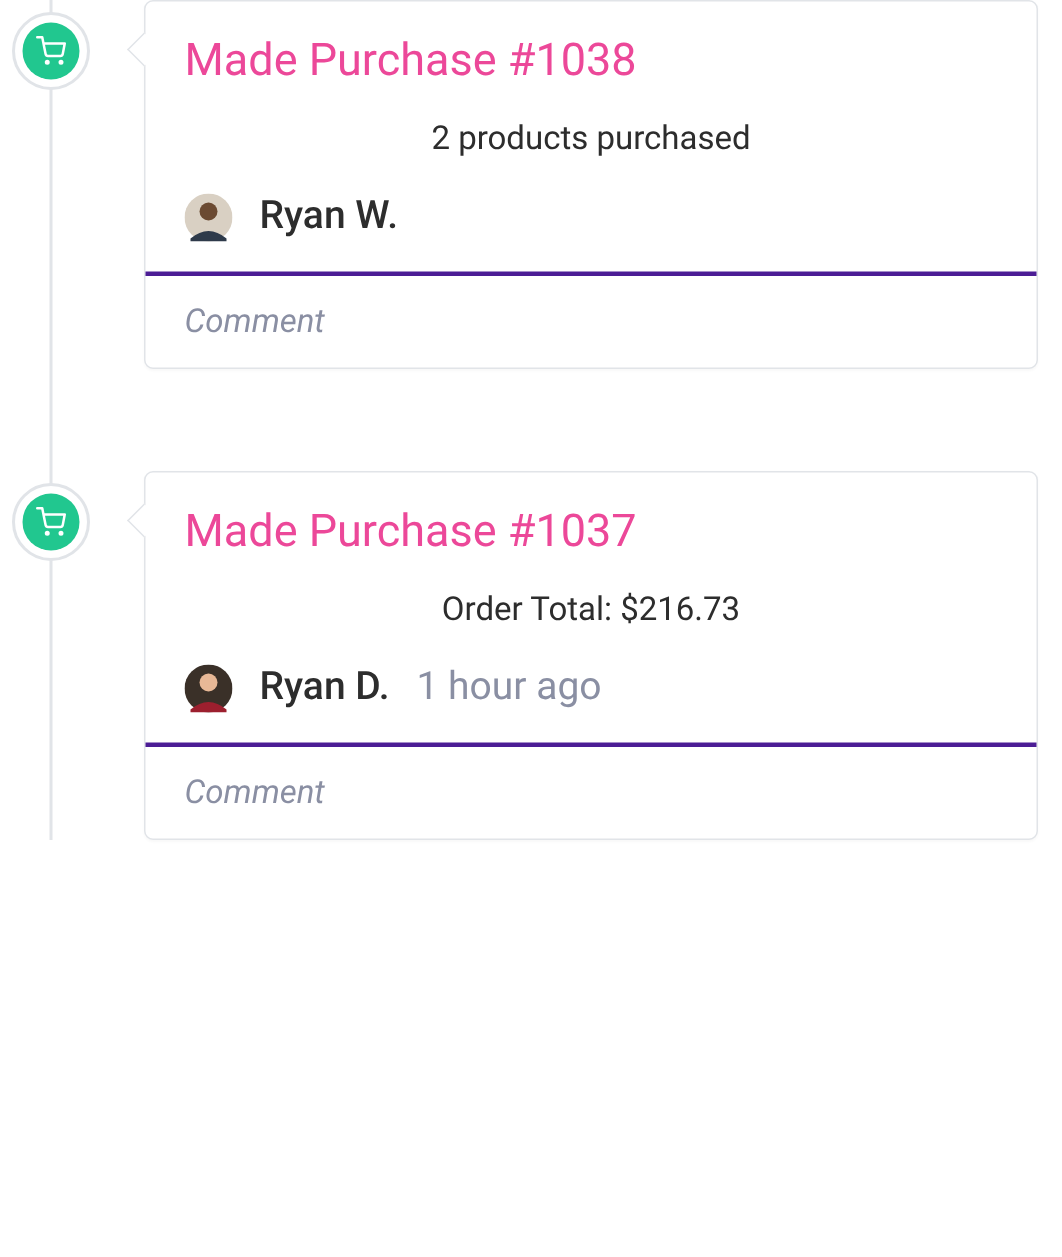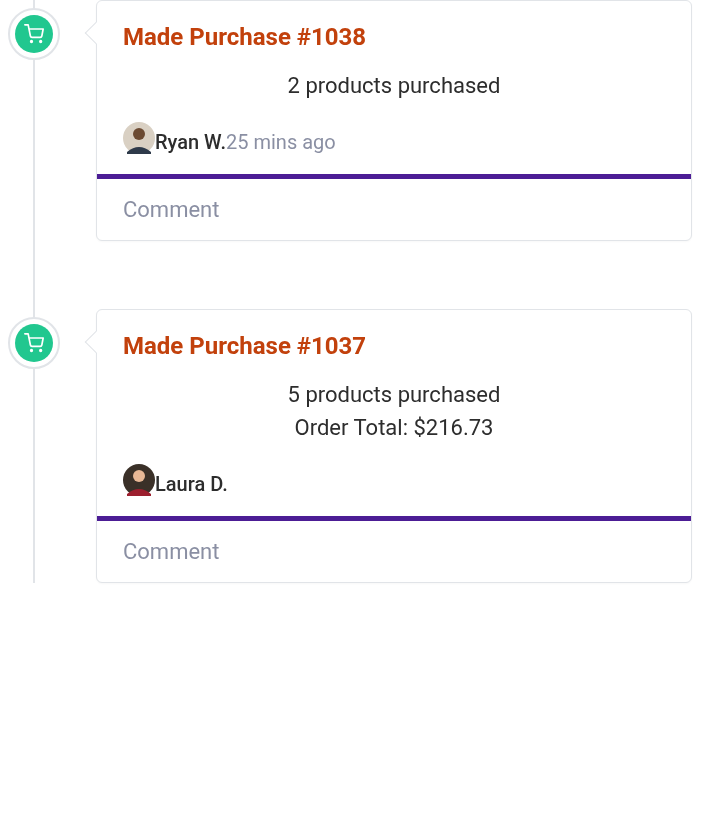--- a/index.html
+++ b/index.html
@@ -78,54 +78,56 @@
     height: 16px;
     background: #ffffff;
     border-left: 1px solid #e1e4e8;
     border-bottom: 1px solid #e1e4e8;
     transform: rotate(45deg);
   }
   .card-body {
     padding: 22px 26px 20px 26px;
   }
   .card-title {
-    font-size: 24px;
-    font-weight: 700;
-    color: #c2410c;
+    font-size: 30px;
+    font-weight: 400;
+    color: #ec4899;
     margin-bottom: 18px;
   }
   .card-line {
     font-size: 22px;
     color: #2d2d2d;
     line-height: 1.5;
     text-align: center;
   }
   .meta-row {
     display: flex;
-    align-items: flex-end;
+    align-items: flex-start;
     margin-top: 20px;
-    font-size: 20px;
+    gap: 18px;
+    font-size: 26px;
   }
   .avatar {
     width: 32px;
     height: 32px;
     border-radius: 50%;
     flex-shrink: 0;
   }
   .avatar svg { width: 32px; height: 32px; display:block; }
   .author-name {
     color: #2d2d2d;
     font-weight: 500;
   }
   .timestamp {
     color: #8a8fa3;
   }
   .card-footer {
-    border-top: 5px solid #4c1d95;
+    border-top: 3px solid #4c1d95;
     padding: 18px 26px;
+    font-style: italic;
   }
   .comment-link {
     font-size: 22px;
     color: #8a8fa3;
     cursor: pointer;
   }
 </style>
 </head>
 <body>
 
@@ -149,21 +151,20 @@
         <div class="card-line">2 products purchased</div>
         <div class="meta-row">
           <div class="avatar">
             <svg viewBox="0 0 32 32">
               <circle cx="16" cy="16" r="16" fill="#d9d0c3"></circle>
               <circle cx="16" cy="12" r="6" fill="#6b4a32"></circle>
               <path d="M4 30 Q16 20 28 30 L28 32 L4 32 Z" fill="#2e3a4a"></path>
             </svg>
           </div>
           <span class="author-name">Ryan W.</span>
-          <span class="timestamp">25 mins ago</span>
         </div>
       </div>
       <div class="card-footer">
         <span class="comment-link">Comment</span>
       </div>
     </div>
   </div>
 
   <div class="timeline-item">
     <div class="timeline-icon-wrap">
@@ -172,31 +173,31 @@
             <circle cx="9" cy="21" r="1"></circle>
             <circle cx="20" cy="21" r="1"></circle>
             <path d="M1 1h4l2.68 13.39a2 2 0 0 0 2 1.61h9.72a2 2 0 0 0 2-1.61L23 6H6"></path>
           </svg>
       </div>
     </div>
     <div class="card">
       <div class="card-arrow"></div>
       <div class="card-body">
         <div class="card-title">Made Purchase #1037</div>
-        <div class="card-line">5 products purchased</div>
         <div class="card-line">Order Total: $216.73</div>
         <div class="meta-row">
           <div class="avatar">
             <svg viewBox="0 0 32 32">
               <circle cx="16" cy="16" r="16" fill="#3a3028"></circle>
               <circle cx="16" cy="12" r="6" fill="#e8b896"></circle>
               <path d="M4 30 Q16 20 28 30 L28 32 L4 32 Z" fill="#9c1f2e"></path>
             </svg>
           </div>
-          <span class="author-name">Laura D.</span>
+          <span class="author-name">Ryan D.</span>
+          <span class="timestamp">1 hour ago</span>
         </div>
       </div>
       <div class="card-footer">
         <span class="comment-link">Comment</span>
       </div>
     </div>
   </div>
 
 </div>
 

